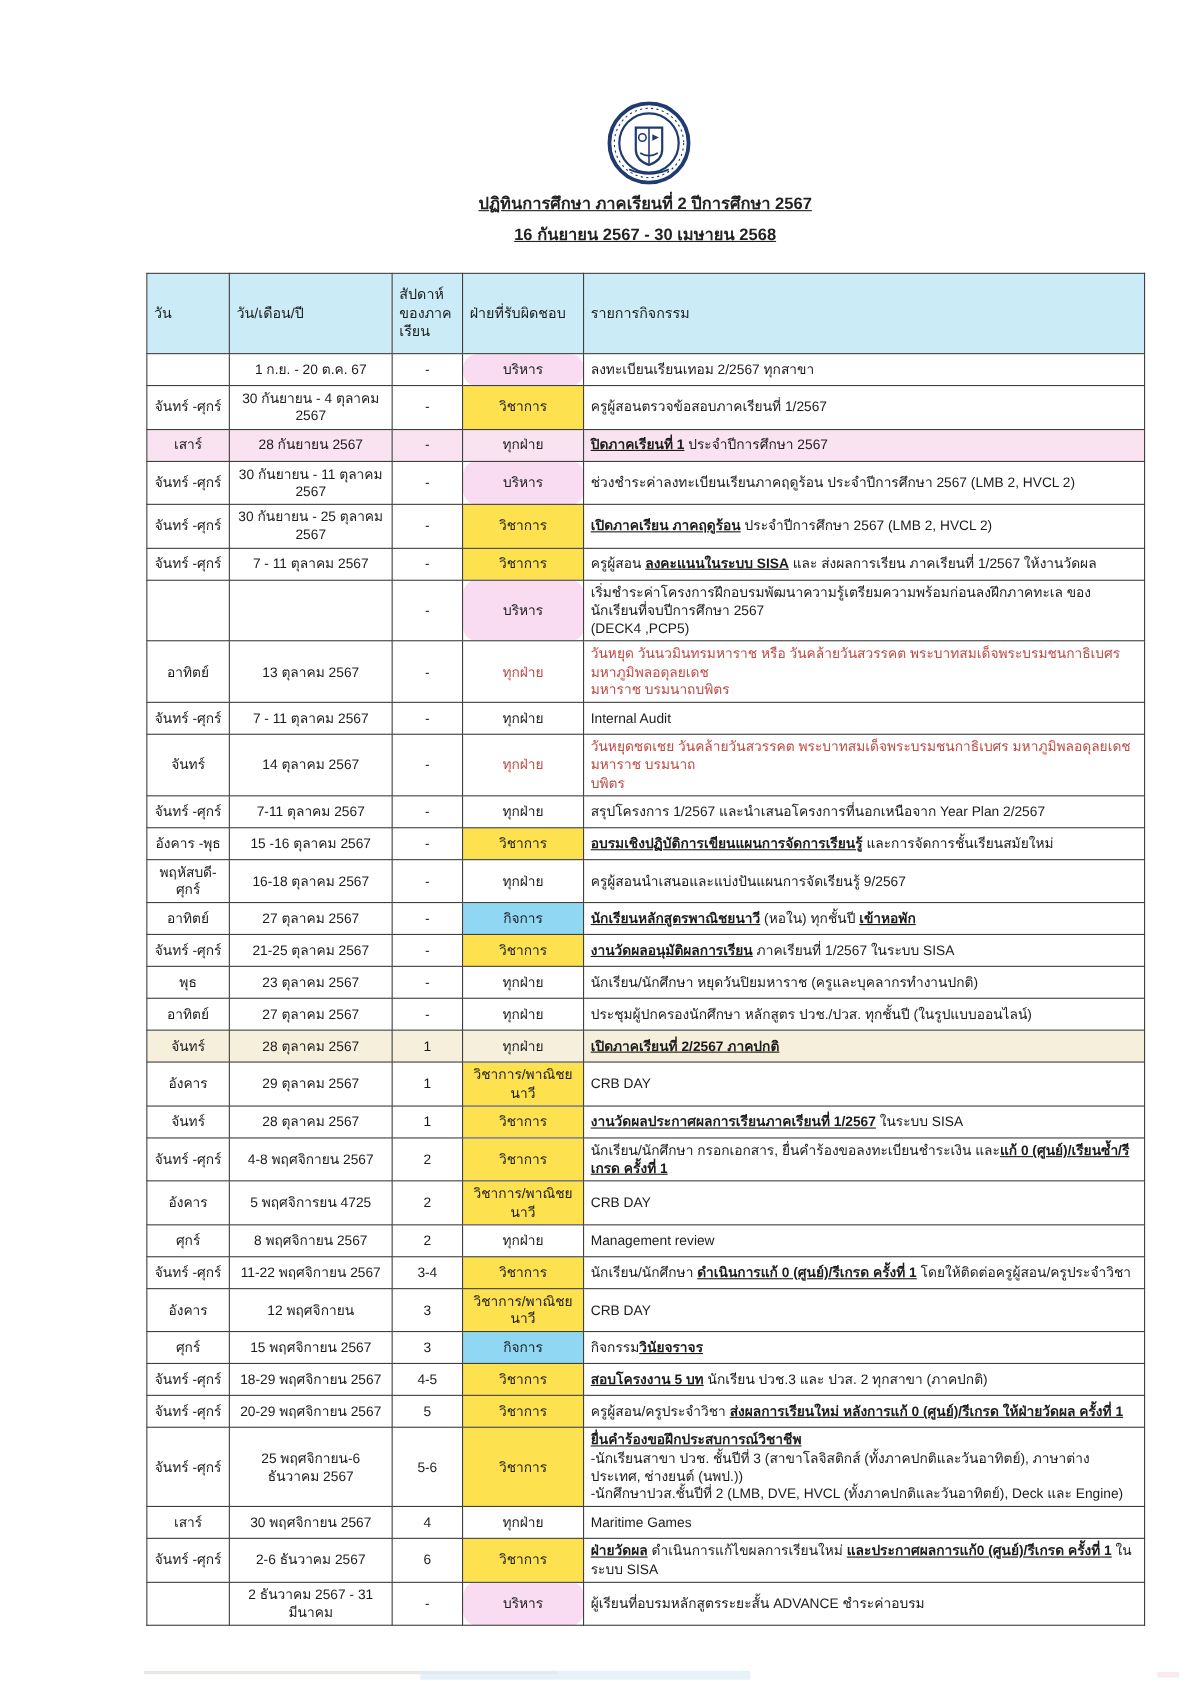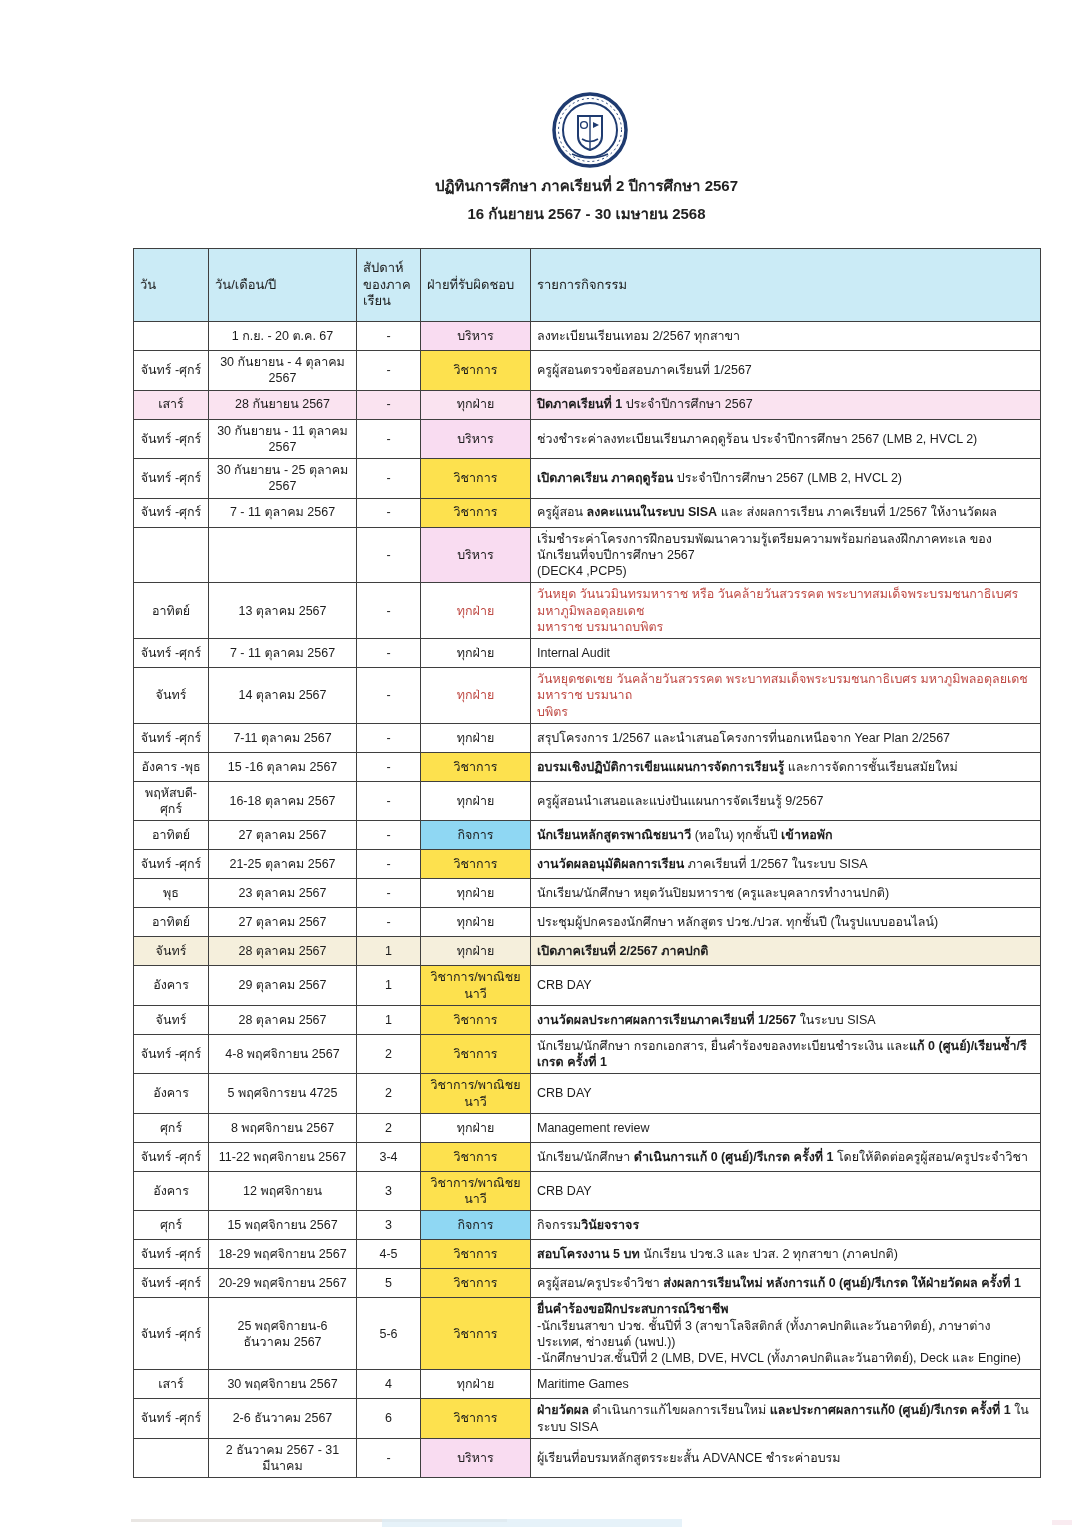--- a/index.html
+++ b/index.html
@@ -2,37 +2,37 @@
 <html style="--headerblue: #CBEBF6; --yellow: #FDE14E; --blue: #8FD7F3; --pink: #F9DCF1; --rowpink: #FAE3F0; --cream: #F5EFDC; --red: #BF4A44; --emblemnavy: #1F3B70;"><head>
 <meta charset="utf-8">
 <style>
   html,body{margin:0;padding:0;}
   body{
     width:1080px;height:1528px;background:#ffffff;position:relative;overflow:hidden;
     font-family:"Liberation Sans","DejaVu Sans",sans-serif;color:#1c1c1c;
   }
   .logo-wrap{position:absolute;top:92px;left:552px;width:76px;height:76px;}
   .titles{position:absolute;top:172px;left:133px;width:907px;text-align:center;}
-  .titles div{font-weight:bold;font-size:15px;line-height:1.85;color:#222;}
+  .titles div{font-weight:bold;font-size:15px;line-height:1.85;color:#222;text-decoration:underline;}
   table.cal{
     position:absolute;top:248px;left:133px;width:907px;
     border-collapse:collapse;table-layout:fixed;font-size:12.5px;line-height:1.3;
   }
   .cal th,.cal td{border:1px solid #3f3f3f;padding:3px 6px;vertical-align:middle;overflow:hidden;}
   .cal thead th{background:var(--headerblue);font-weight:normal;height:66px;text-align:left;white-space:pre-line;font-size:13px;}
   .cal tbody tr{height:29px;}
   .c-day,.c-date,.c-week,.c-dept{text-align:center;}
   .c-act{text-align:left;padding-left:8px;}
-  .fill-pink{background:var(--pink);}
+  .fill-pink{background:var(--pink);border-radius:13px;}
   .fill-yellow{background:var(--yellow);}
   .fill-blue{background:var(--blue);margin-top:37px;}
   .row-pink td{background:var(--rowpink);}
   .row-cream td{background:var(--cream);}
   .row-red .c-dept,.row-red .c-act{color:var(--red);}
-  b{font-weight:bold;}
+  b{font-weight:bold;text-decoration:underline;}
   .edge-gray{position:absolute;left:131px;bottom:6px;width:376px;height:3px;background:#e9e6e3;}
   .edge-blue{position:absolute;left:382px;bottom:1px;width:300px;height:8px;background:#dcedf7;opacity:.7;}
   .edge-pink{position:absolute;left:1052px;bottom:3px;width:20px;height:5px;background:#f6e3ea;opacity:.7;}
 </style>
 </head>
 <body>
 
 <div>
 
   <div class="logo-wrap">

